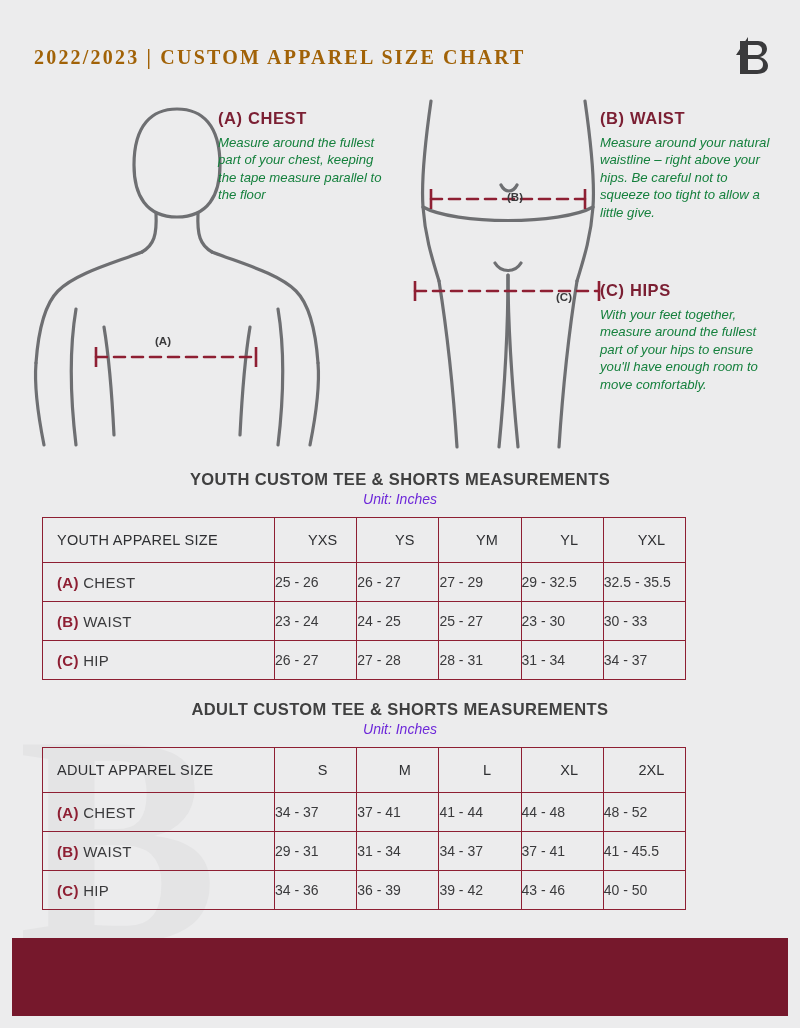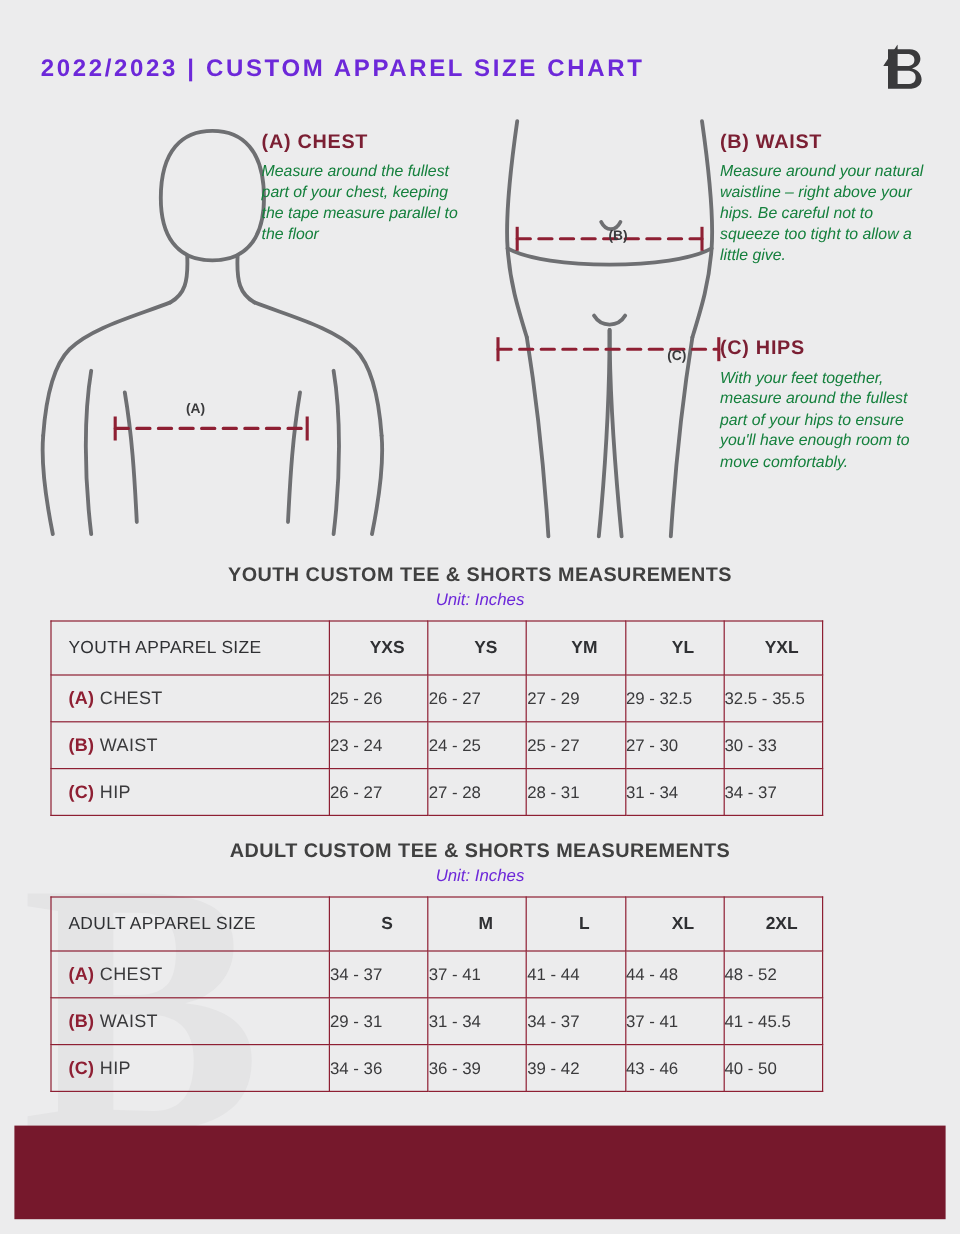--- a/index.html
+++ b/index.html
@@ -33,25 +33,25 @@
   .header {
     position: absolute;
     top: 34px; left: 34px; right: 30px;
     height: 46px;
     display: flex;
     align-items: center;
     justify-content: space-between;
     z-index: 2;
   }
   .header-title {
-    font-family: Liberation Sans, sans-serif;
+    font-family: Liberation Serif, serif;
     font-weight: bold;
     font-size: 20px;
     letter-spacing: 2.2px;
-    color: #6d28d9;
+    color: #a16207;
   }
   .brand { display:flex; align-items:center; gap: 14px; }
   .brand-mark { width: 34px; height: 40px; display:block; }
   .brand-name {
     font-weight: bold;
     font-size: 20px;
     letter-spacing: 4.5px;
     color: #2f3033;
   }
 
@@ -109,21 +109,21 @@
     font-style: italic;
     color: #6d28d9;
     margin: 0 0 10px 0;
   }
 
   table { border-collapse: collapse; width: 644px; table-layout: fixed; }
   table td, table th { border: 1px solid #8e1f33; padding: 0; }
   thead th {
     height: 45px;
     font-size: 14.5px;
-    font-weight: bold;
+    font-weight: normal;
     color: #2f3033;
     text-align:center;
     vertical-align: middle;
     padding-left: 14px;
   }
   thead th.rowlabel {
     text-align: left;
     padding-left: 14px;
     font-weight: normal;
     font-size: 14.5px;
@@ -284,21 +284,21 @@
           <td>26 - 27</td>
           <td>27 - 29</td>
           <td>29 - 32.5</td>
           <td>32.5 - 35.5</td>
         </tr>
         <tr>
           <td class="rowlabel"><span class="lbl-letter">(B)</span><span> WAIST</span></td>
           <td>23 - 24</td>
           <td>24 - 25</td>
           <td>25 - 27</td>
-          <td>27 - 30</td>
+          <td>23 - 30</td>
           <td>30 - 33</td>
         </tr>
         <tr>
           <td class="rowlabel"><span class="lbl-letter">(C)</span><span> HIP</span></td>
           <td>26 - 27</td>
           <td>27 - 28</td>
           <td>28 - 31</td>
           <td>31 - 34</td>
           <td>34 - 37</td>
         </tr>

